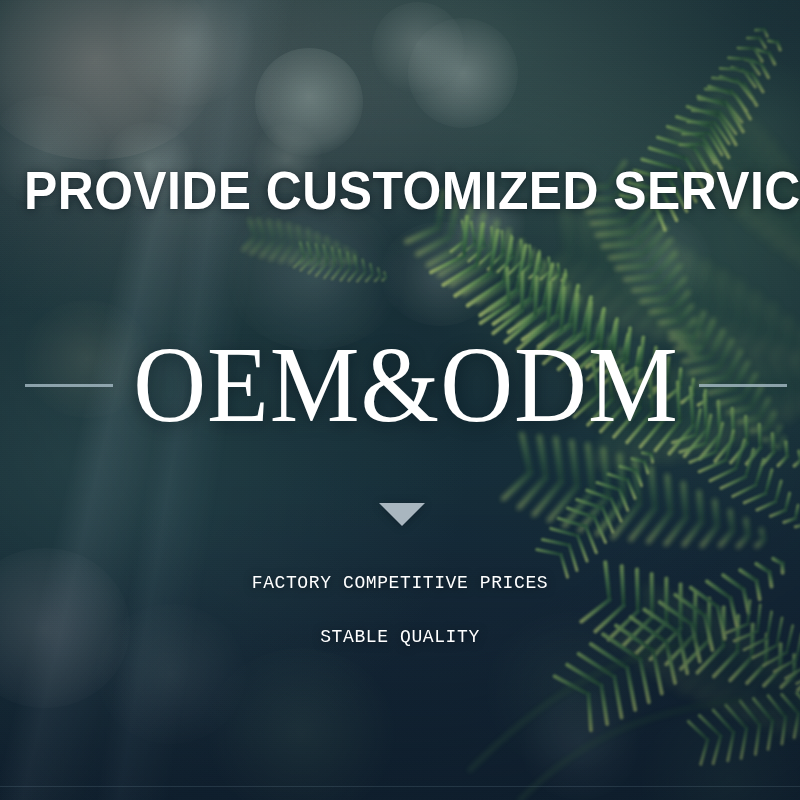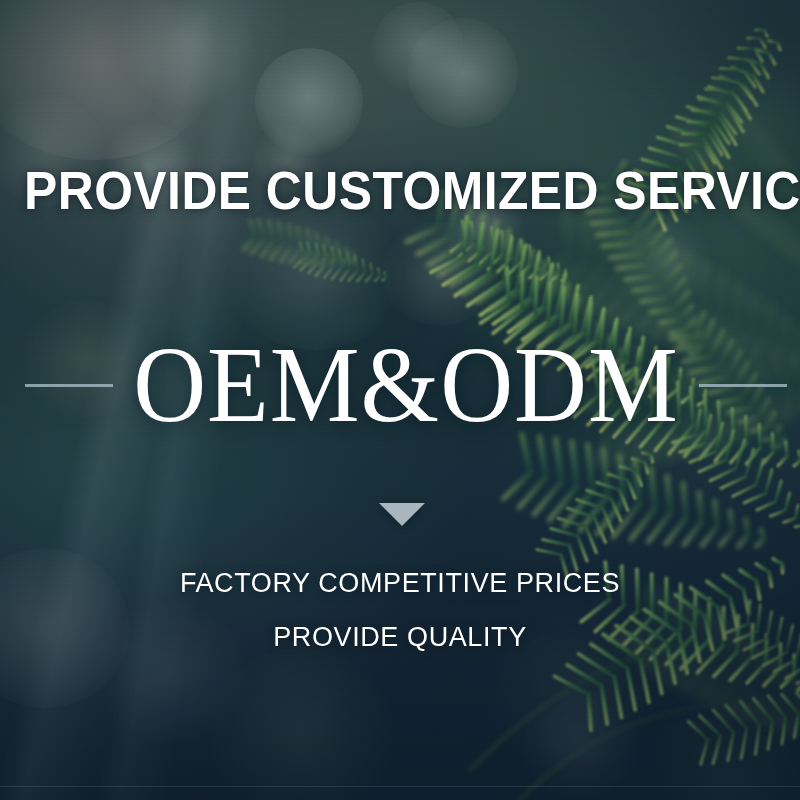--- a/index.html
+++ b/index.html
@@ -157,23 +157,23 @@
   
   #bullets {
     position: absolute;
     left: 0;
     right: 0;
     top: 556px;
     text-align: center;
   }
   .bullet {
     color: #ffffff;
-    font-family: Liberation Sans, sans-serif;
+    font-family: Liberation Mono, monospace;
     font-weight: 400;
-    font-size: 27px;
+    font-size: 18px;
     line-height: 54px;
     letter-spacing: 0.6px;
     white-space: nowrap;
     text-shadow: 0 1px 9px rgba(6,18,26,0.55);
   }
 </style>
 </head>
 <body>
 
 <div id="banner">
@@ -363,17 +363,17 @@
     <div id="lockup">
       <span class="rule" id="rule-left"></span>
       <span id="brandmark">OEM&amp;ODM</span>
       <span class="rule" id="rule-right"></span>
     </div>
 
     <div id="divider-triangle"></div>
 
     <div id="bullets">
       <div class="bullet">FACTORY COMPETITIVE PRICES</div>
-      <div class="bullet">PROVIDE QUALITY</div>
+      <div class="bullet">STABLE QUALITY</div>
     </div>
 
   </div>
 </div>
 
 </body></html>

